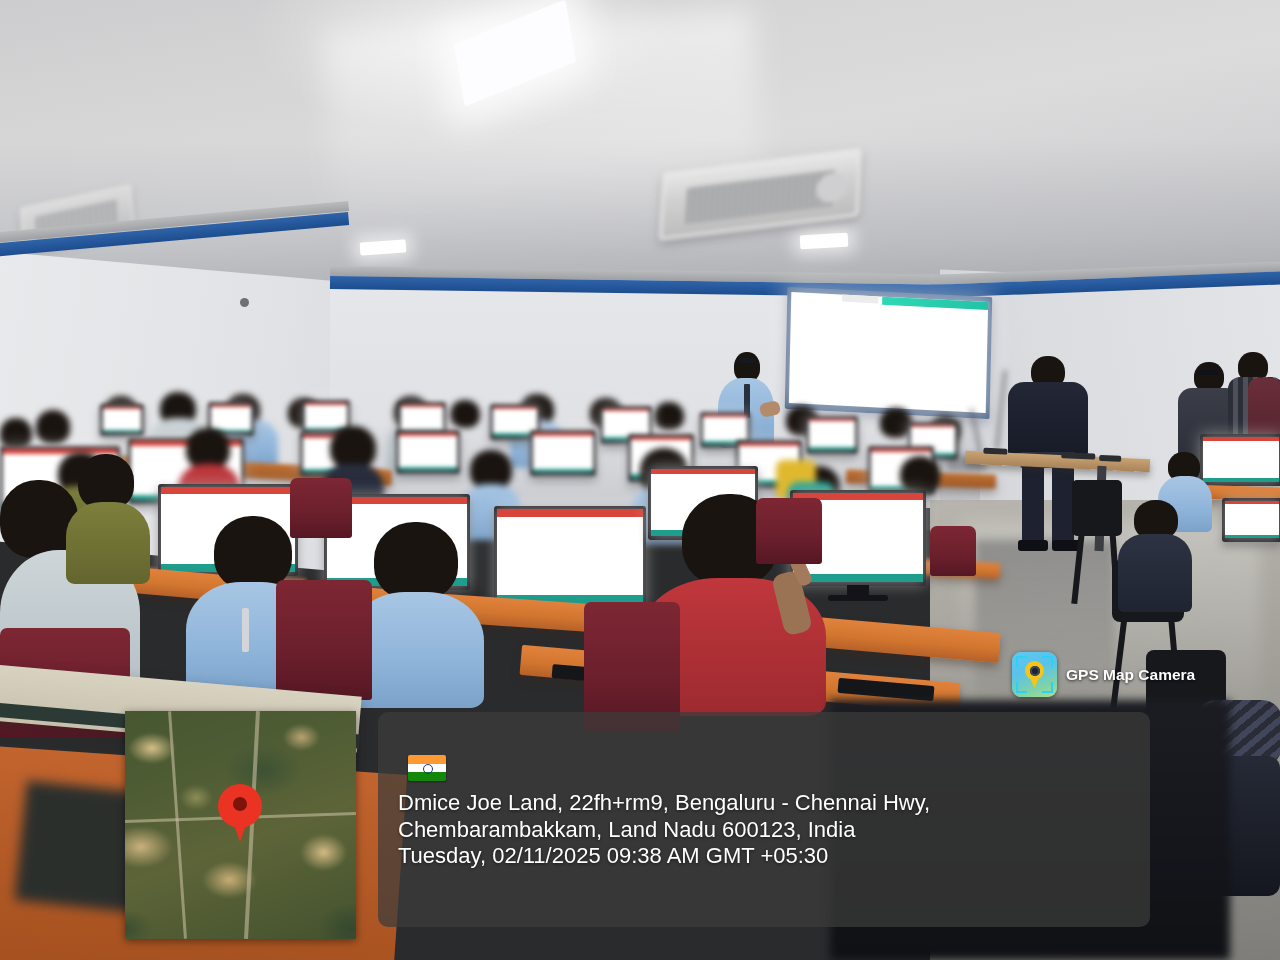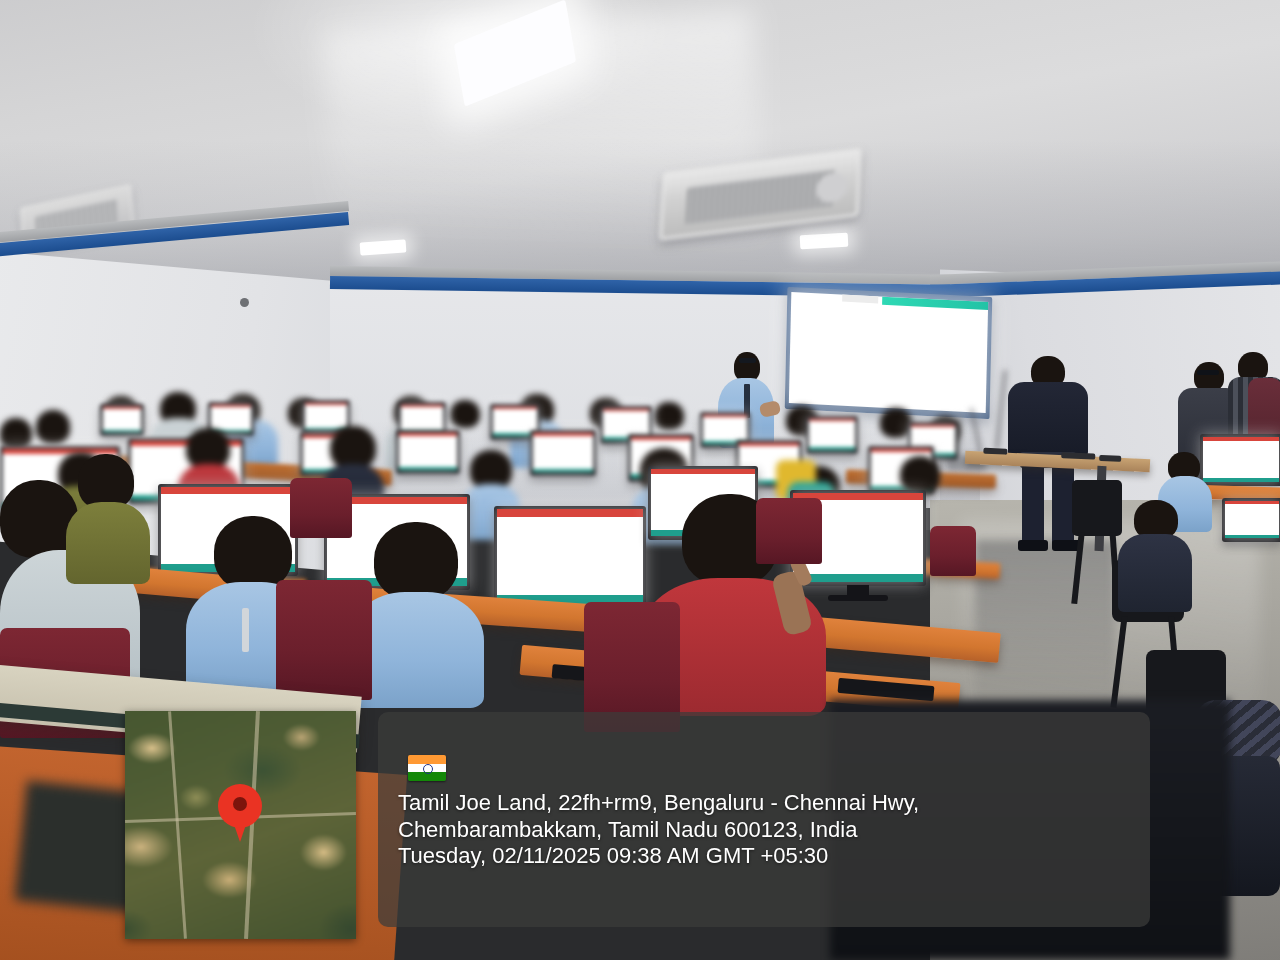--- a/index.html
+++ b/index.html
@@ -565,19 +565,31 @@
       <div class="pin-head"></div>
       <div class="pin-dot"></div>
     </div>
   </div>
 
   <div class="panel"></div>
   <div class="panel-title">
     <span class="flag"><span class="chakra"></span></span>
   </div>
   <div class="panel-lines">
-    <div>Tamil Joe Land, 22fh+rm9, Bengaluru - Chennai Hwy,</div>
-    <div>Chembarambakkam, Tamil Nadu 600123, India</div>
+    <div>Dmice Joe Land, 22fh+rm9, Bengaluru - Chennai Hwy,</div>
+    <div>Chembarambakkam, Land Nadu 600123, India</div>
     <div>Tuesday, 02/11/2025 09:38 AM GMT +05:30</div>
   </div>
 
+  <div class="wm">
+    <div class="wm-logo">
+      <span class="wm-br wm-tl"></span>
+        <span class="wm-br wm-tr"></span>
+      <span class="wm-br wm-bl"></span>
+        <span class="wm-br wm-brr"></span>
+      <span class="wm-pin-t"></span>
+        <span class="wm-pin"></span>
+        <span class="wm-lens"></span>
+    </div>
+    <div class="wm-text">GPS Map Camera</div>
+  </div>
 
 </div>
 
 </body></html>

